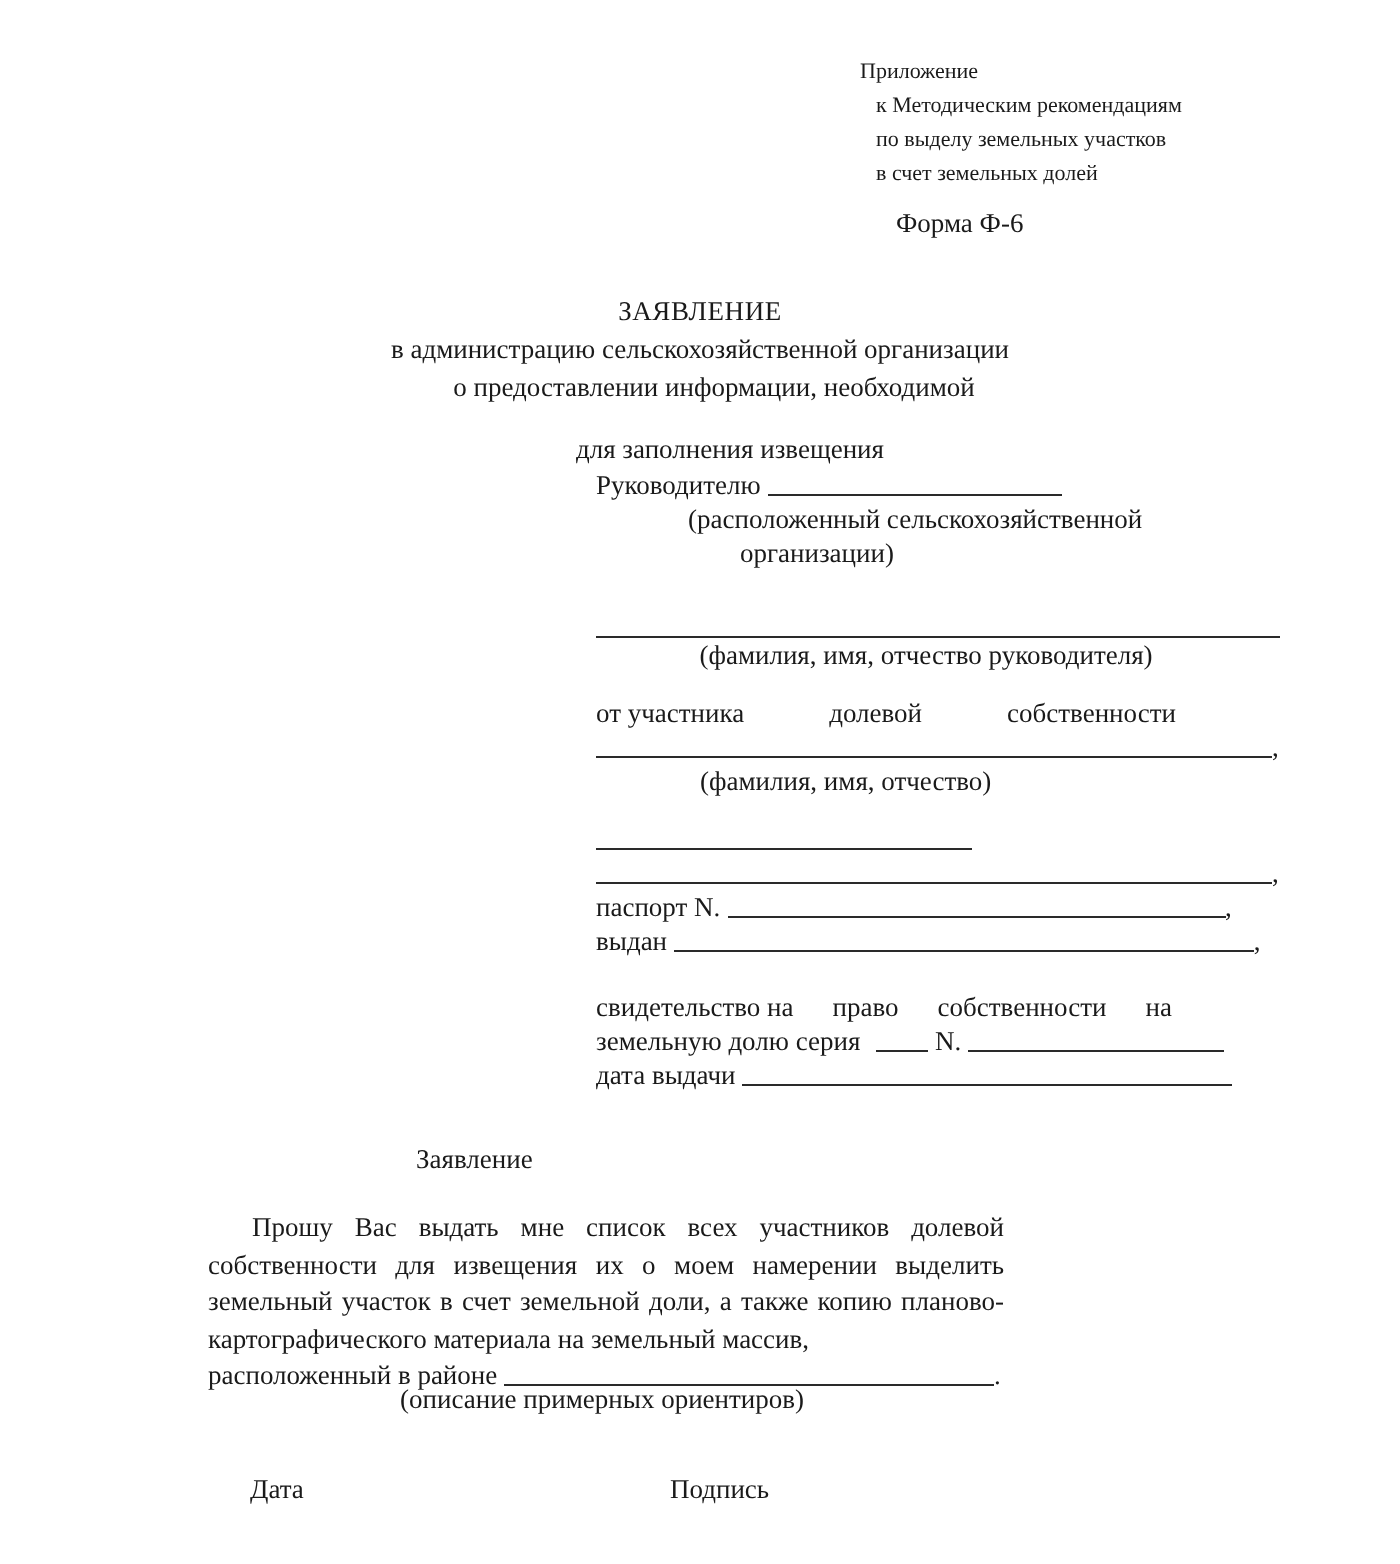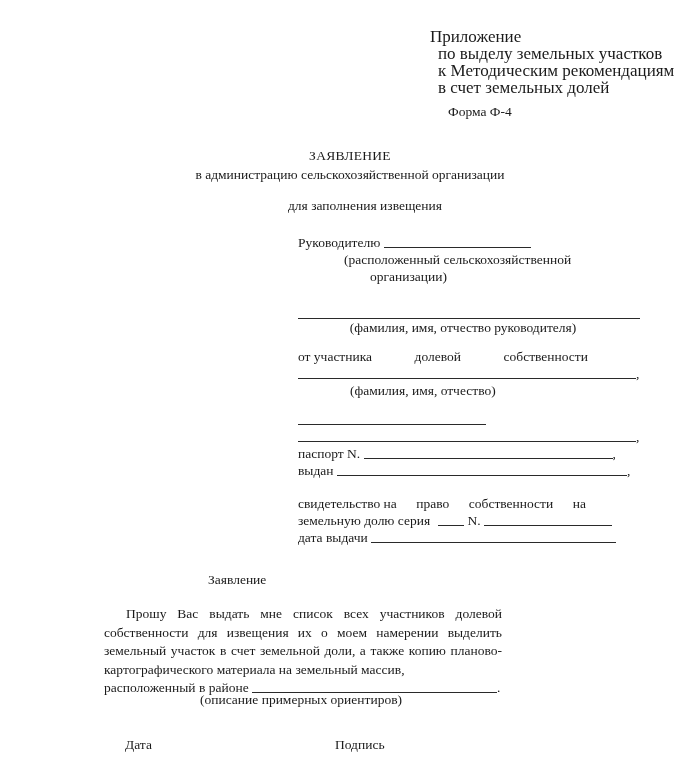--- a/index.html
+++ b/index.html
@@ -23,21 +23,21 @@
     width: 700px;
     height: 782px;
     background: #ffffff;
   }
 
   
   .appendix {
     position: absolute;
     left: 430px;
     top: 28px;
-    font-size: 17px;
+    font-size: 11px;
     line-height: 17px;
   }
   .appendix .ln0 { margin-left: 0; }
   .appendix .ln { margin-left: 8px; }
   .form-code {
     position: absolute;
     left: 448px;
     top: 103px;
     font-size: 13.5px;
     line-height: 17px;
@@ -150,29 +150,30 @@
     font-size: 13.5px;
   }
 </style>
 </head>
 <body>
 
 <div class="page">
 
   <div class="appendix">
     <div class="ln0">Приложение</div>
+    <div class="ln">к Методическим рекомендациям</div>
     <div class="ln">по выделу земельных участков</div>
-    <div class="ln">к Методическим рекомендациям</div>
     <div class="ln">в счет земельных долей</div>
   </div>
-  <div class="form-code">Форма Ф-4</div>
+  <div class="form-code">Форма Ф-6</div>
 
   <div class="title-block">
     <div class="title-main">ЗАЯВЛЕНИЕ</div>
     <div class="title-sub1">в администрацию сельскохозяйственной организации</div>
+    <div class="title-sub2">о предоставлении информации, необходимой</div>
     <div class="title-sub3">для заполнения извещения</div>
   </div>
 
   <div class="addr-block">
 
     <div class="row">
       <span>Руководителю</span>
       <span class="rule" style="width:147px;"></span>
     </div>
     <div class="cap cap-left-a">(расположенный сельскохозяйственной</div>

